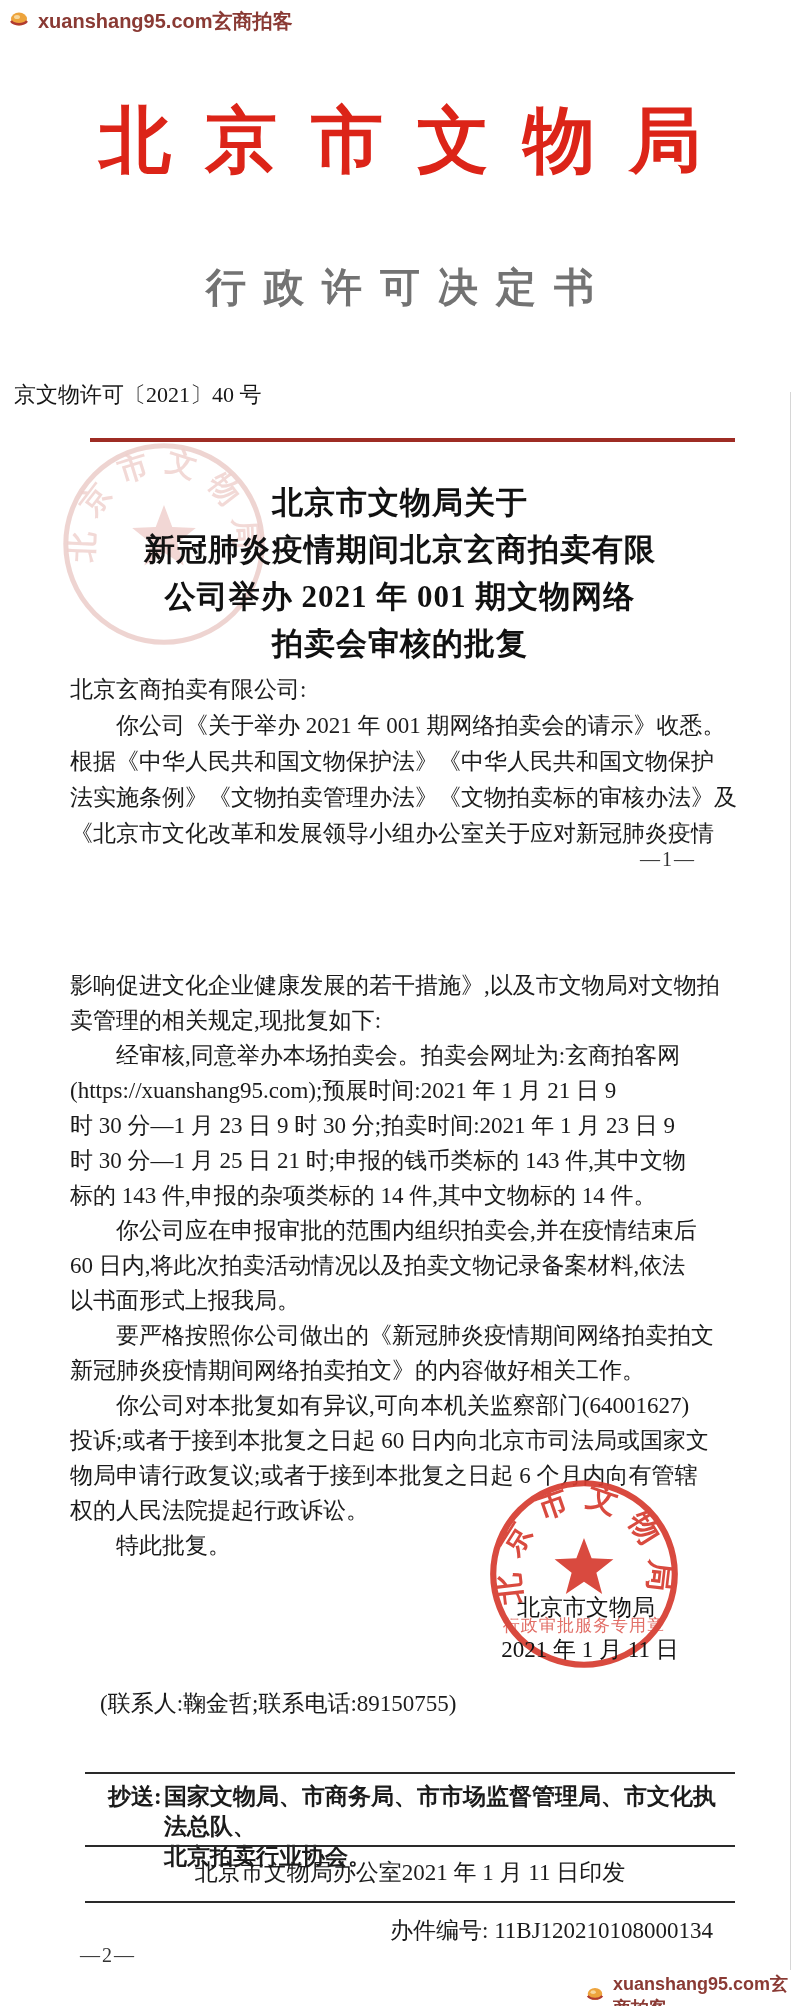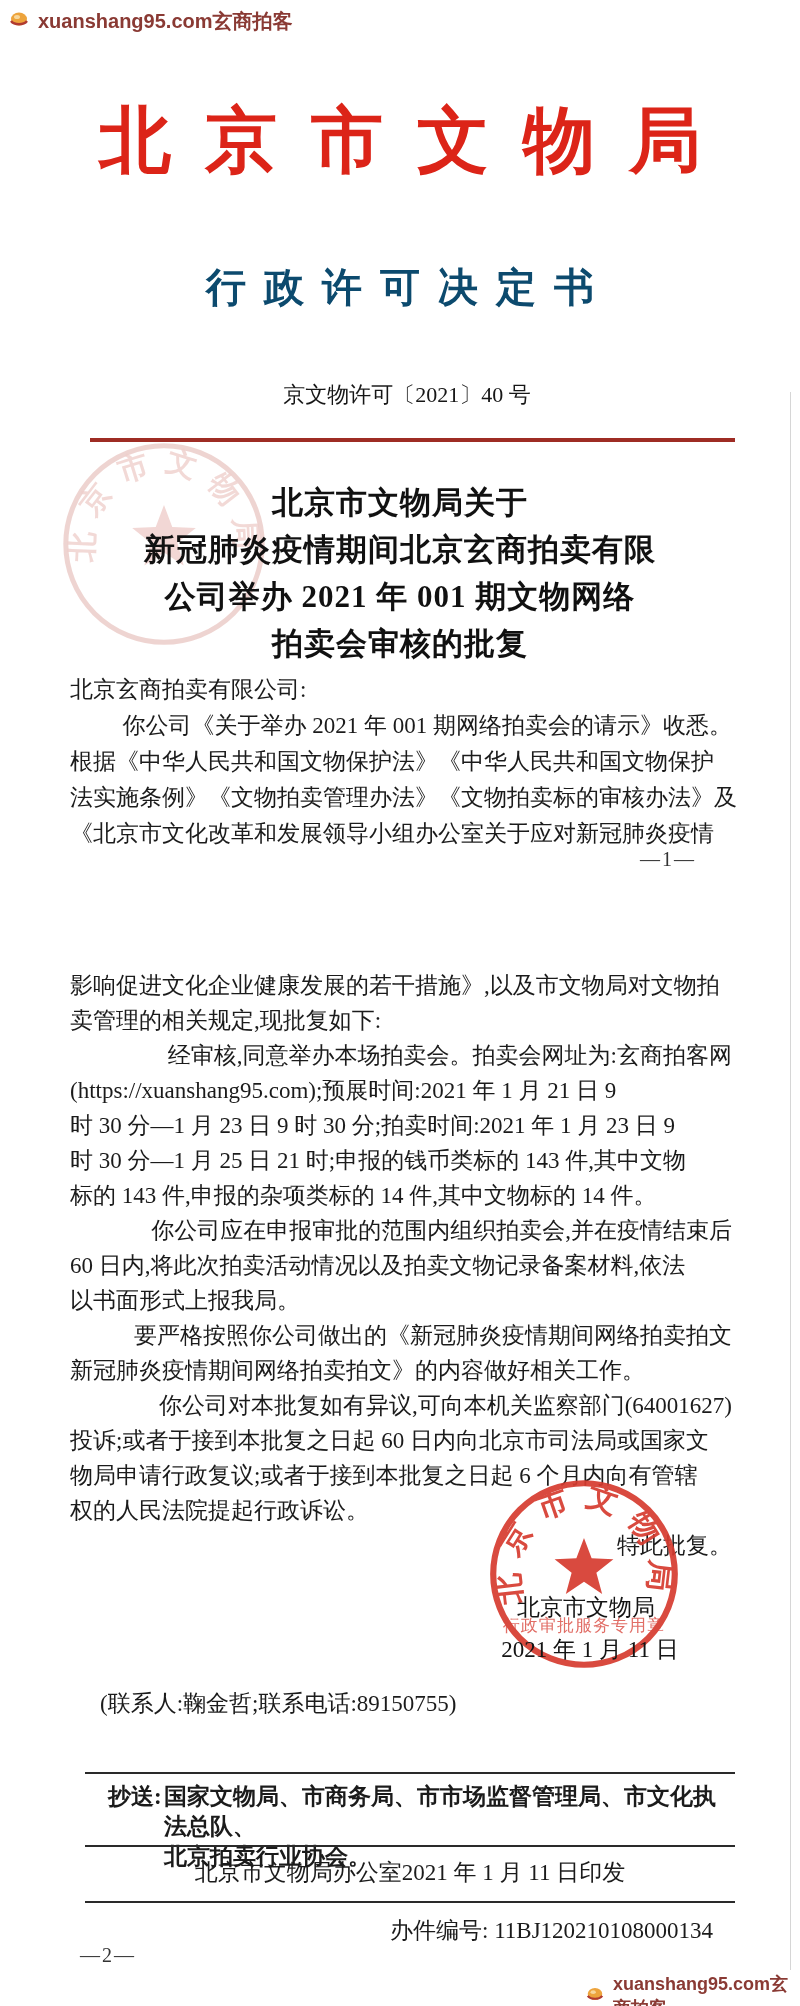--- a/index.html
+++ b/index.html
@@ -12,35 +12,35 @@
   .wm{display:flex;align-items:center;gap:8px;color:#8a3a34;font-weight:bold;
       font-family:"Liberation Sans","DejaVu Sans",sans-serif;}
   .wm-top{left:8px;top:8px;font-size:20px;}
   .wm-bottom{left:585px;top:1972px;font-size:18px;}
   .wm-ico{display:inline-block;}
 
   
   .org-title{left:0;right:0;top:102px;text-align:center;color:#dc2418;font-weight:bold;
              font-size:72px;letter-spacing:34px;line-height:1.1;white-space:nowrap;}
   .org-title .ls-fix{margin-right:-34px;}
-  .doc-type{left:0;right:0;top:260px;text-align:center;color:#0c4a6e;font-weight:bold;
+  .doc-type{left:0;right:0;top:260px;text-align:center;color:#737373;font-weight:bold;
             font-size:40px;letter-spacing:18px;white-space:nowrap;}
   .doc-type .ls-fix{margin-right:-18px;}
-  .doc-number{left:14px;right:0;top:380px;text-align:center;font-size:22px;color:#161616;}
+  .doc-number{left:14px;right:0;top:380px;font-size:22px;color:#161616;}
   .red-rule{left:90px;top:438px;width:645px;height:4px;background:#9e2c24;}
 
   
   .heading{left:0;right:0;top:479px;text-align:center;font-weight:bold;color:#111;
            font-size:31px;line-height:47px;letter-spacing:1px;}
 
   
   .body1{left:70px;top:672px;width:662px;font-size:23px;line-height:36px;}
   .body2{left:70px;top:968px;width:662px;font-size:23px;line-height:35px;}
   .line{white-space:nowrap;}
-  .ind{padding-left:46px;text-align:right;}
+  .ind{padding-left:46px;}
   .pageno{font-size:20px;color:#333;letter-spacing:2px;}
   .pn1{left:640px;top:848px;}
   .pn2{left:80px;top:1944px;}
 
   
   .ghost-seal{left:58px;top:438px;width:212px;height:212px;opacity:.42;}
   .main-seal{left:486px;top:1476px;width:196px;height:196px;opacity:.92;}
 
   
   .sig-org{left:500px;top:1592px;width:172px;text-align:center;font-size:23px;color:#141414;}

